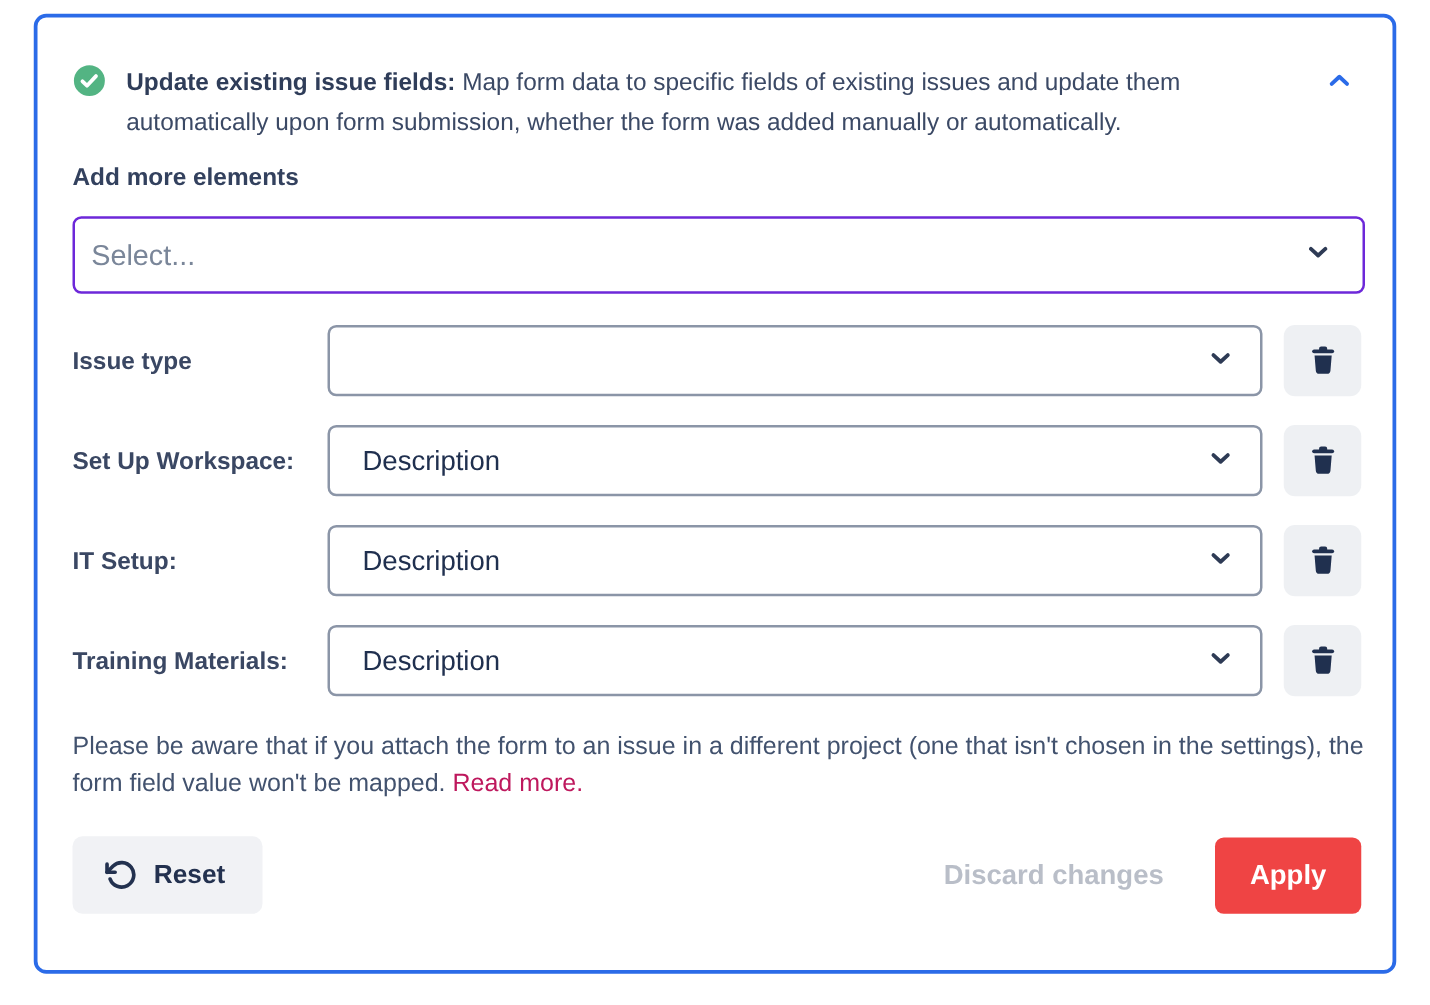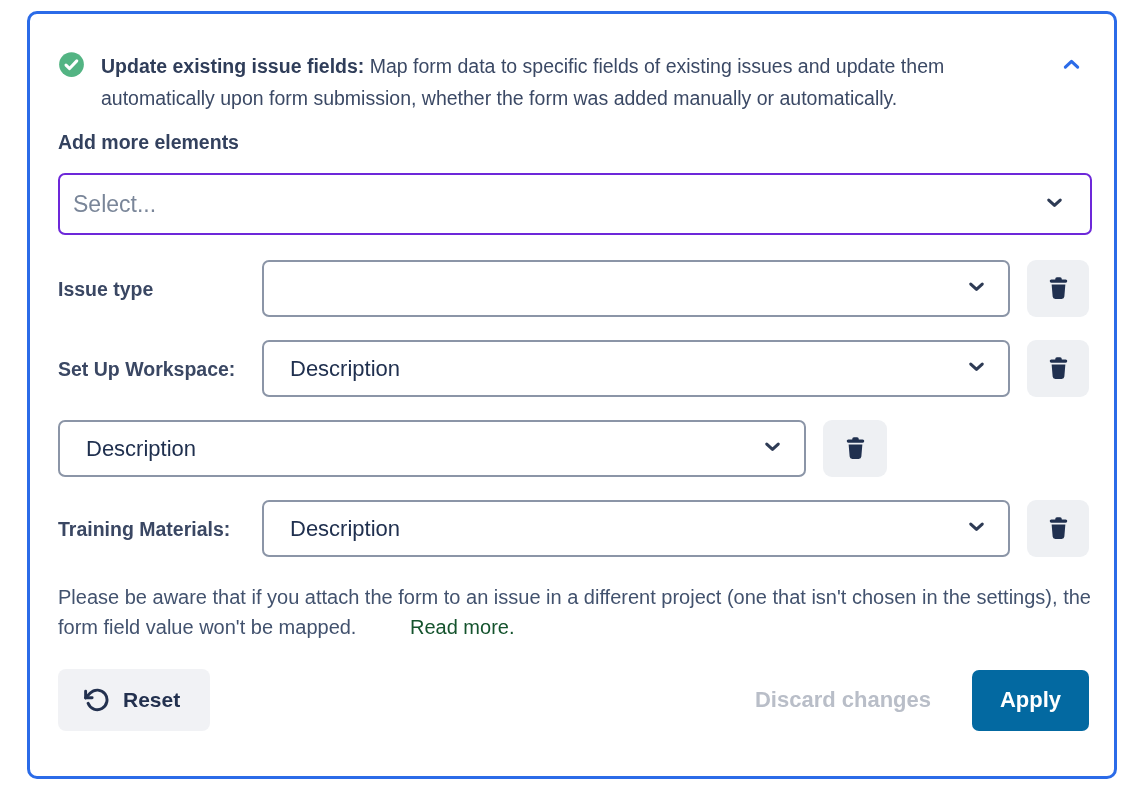--- a/index.html
+++ b/index.html
@@ -105,24 +105,23 @@
   }
   
   .note {
     margin-top: 25px;
     width: 1034px;
     font-size: 20px;
     line-height: 30px;
     color: #42526e;
   }
   .note a {
-    color: #14532d;
+    color: #be185d;
     text-decoration: none;
     cursor: pointer;
-    margin-left: 48px;
   }
   
   .footer {
     margin-top: 27px;
     display: flex;
     align-items: center;
     justify-content: space-between;
   }
   .reset-btn {
     height: 62px;
@@ -141,21 +140,21 @@
     background: transparent; border: none;
     font-family: "Liberation Sans", sans-serif;
     font-size: 22px; font-weight: bold;
     color: #b9bec8;
     padding: 0;
     cursor: default;
   }
   .apply-btn {
     margin-left: 41px;
     width: 117px; height: 61px;
-    background: #0369a1;
+    background: #ef4444;
     border: none; border-radius: 7px;
     font-family: "Liberation Sans", sans-serif;
     font-size: 22px; font-weight: bold;
     color: #ffffff;
     cursor: pointer;
   }
 </style>
 </head>
 <body>
 
@@ -228,20 +227,21 @@
           <svg viewBox="0 0 24 24" width="27" height="27" fill="#20304f">
             <rect x="9.1" y="2.9" width="5.8" height="3.4" rx="1.5"></rect>
             <rect x="4.2" y="4.9" width="15.6" height="2.8" rx="1.4"></rect>
             <path d="M5.9 9.3h12.2l-.9 10.8a2.4 2.4 0 0 1-2.4 2.2H9.2a2.4 2.4 0 0 1-2.4-2.2L5.9 9.3z"></path>
           </svg>
         </span>
       </button>
     </div>
 
     <div class="map-row">
+      <div class="map-label">IT Setup:</div>
       <div class="field-select">
         <span class="value">Description</span>
         <span class="chev">
           <svg viewBox="0 0 24 24" width="23" height="23" fill="none" stroke="#2e3b55" stroke-width="3.2" stroke-linecap="round" stroke-linejoin="round">
               <polyline points="6 9.5 12 15 18 9.5"></polyline>
             </svg>
         </span>
       </div>
       <button class="delete-btn">
         <span>

